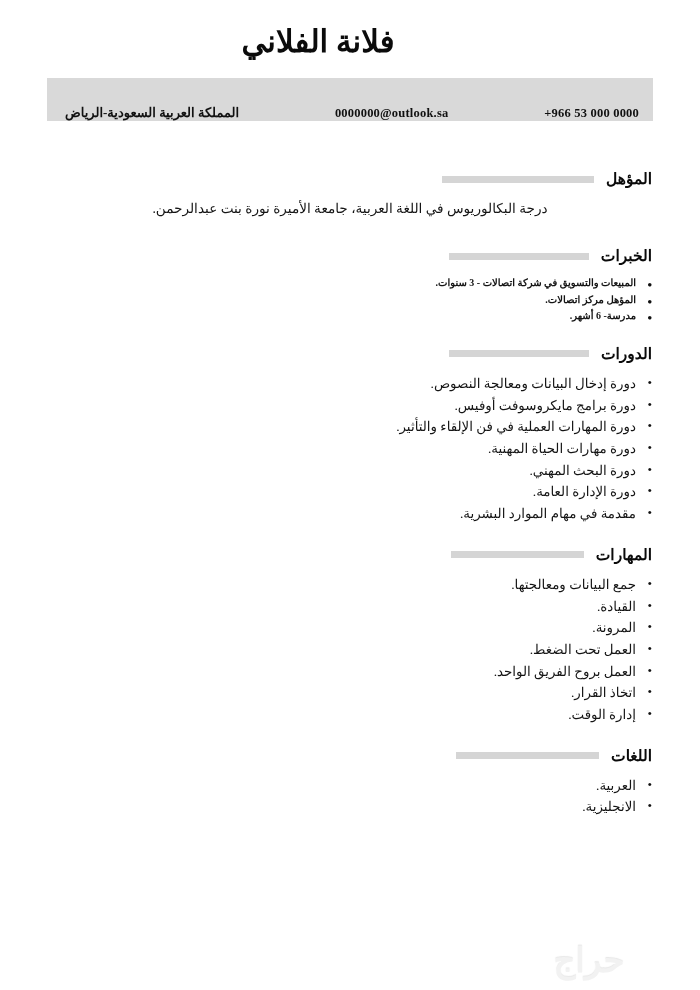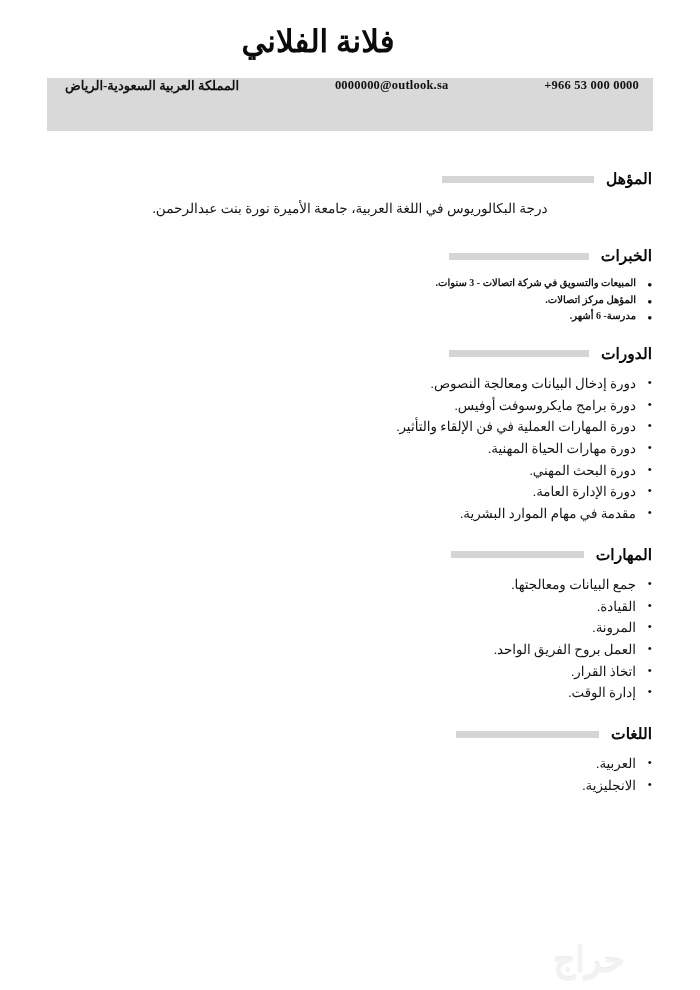--- a/index.html
+++ b/index.html
@@ -37,25 +37,25 @@
     letter-spacing: 0px;
     line-height: 1.15;
     color: #0b0b0b;
   }
 
   .contact-bar {
     position: absolute;
     top: 78px;
     left: 47px;
     width: 606px;
-    height: 53px;
+    height: 43px;
     background: #d9d9d9;
     display: flex;
     flex-direction: row-reverse;
-    align-items: flex-start;
+    align-items: flex-end;
     justify-content: space-between;
     box-sizing: border-box;
     padding: 0 14px 0 18px;
   }
   .contact-item {
     font-size: 12.5px;
     font-weight: bold;
     color: #111111;
     white-space: nowrap;
   }
@@ -235,20 +235,21 @@
     <div class="section">
       <div class="section-head">
         <div class="section-title">المهارات</div>
         <div class="rule" style="width:133px;"></div>
       </div>
       <div class="bullet-wrap">
         <ul class="bullets">
             <li>جمع البيانات ومعالجتها.</li>
             <li>القيادة.</li>
             <li>المرونة.</li>
+            <li>العمل تحت الضغط.</li>
             <li>العمل بروح الفريق الواحد.</li>
             <li>اتخاذ القرار.</li>
             <li>إدارة الوقت.</li>
           </ul>
       </div>
     </div>
 
     <div class="spacer-md"></div>
 
     <div class="section">

